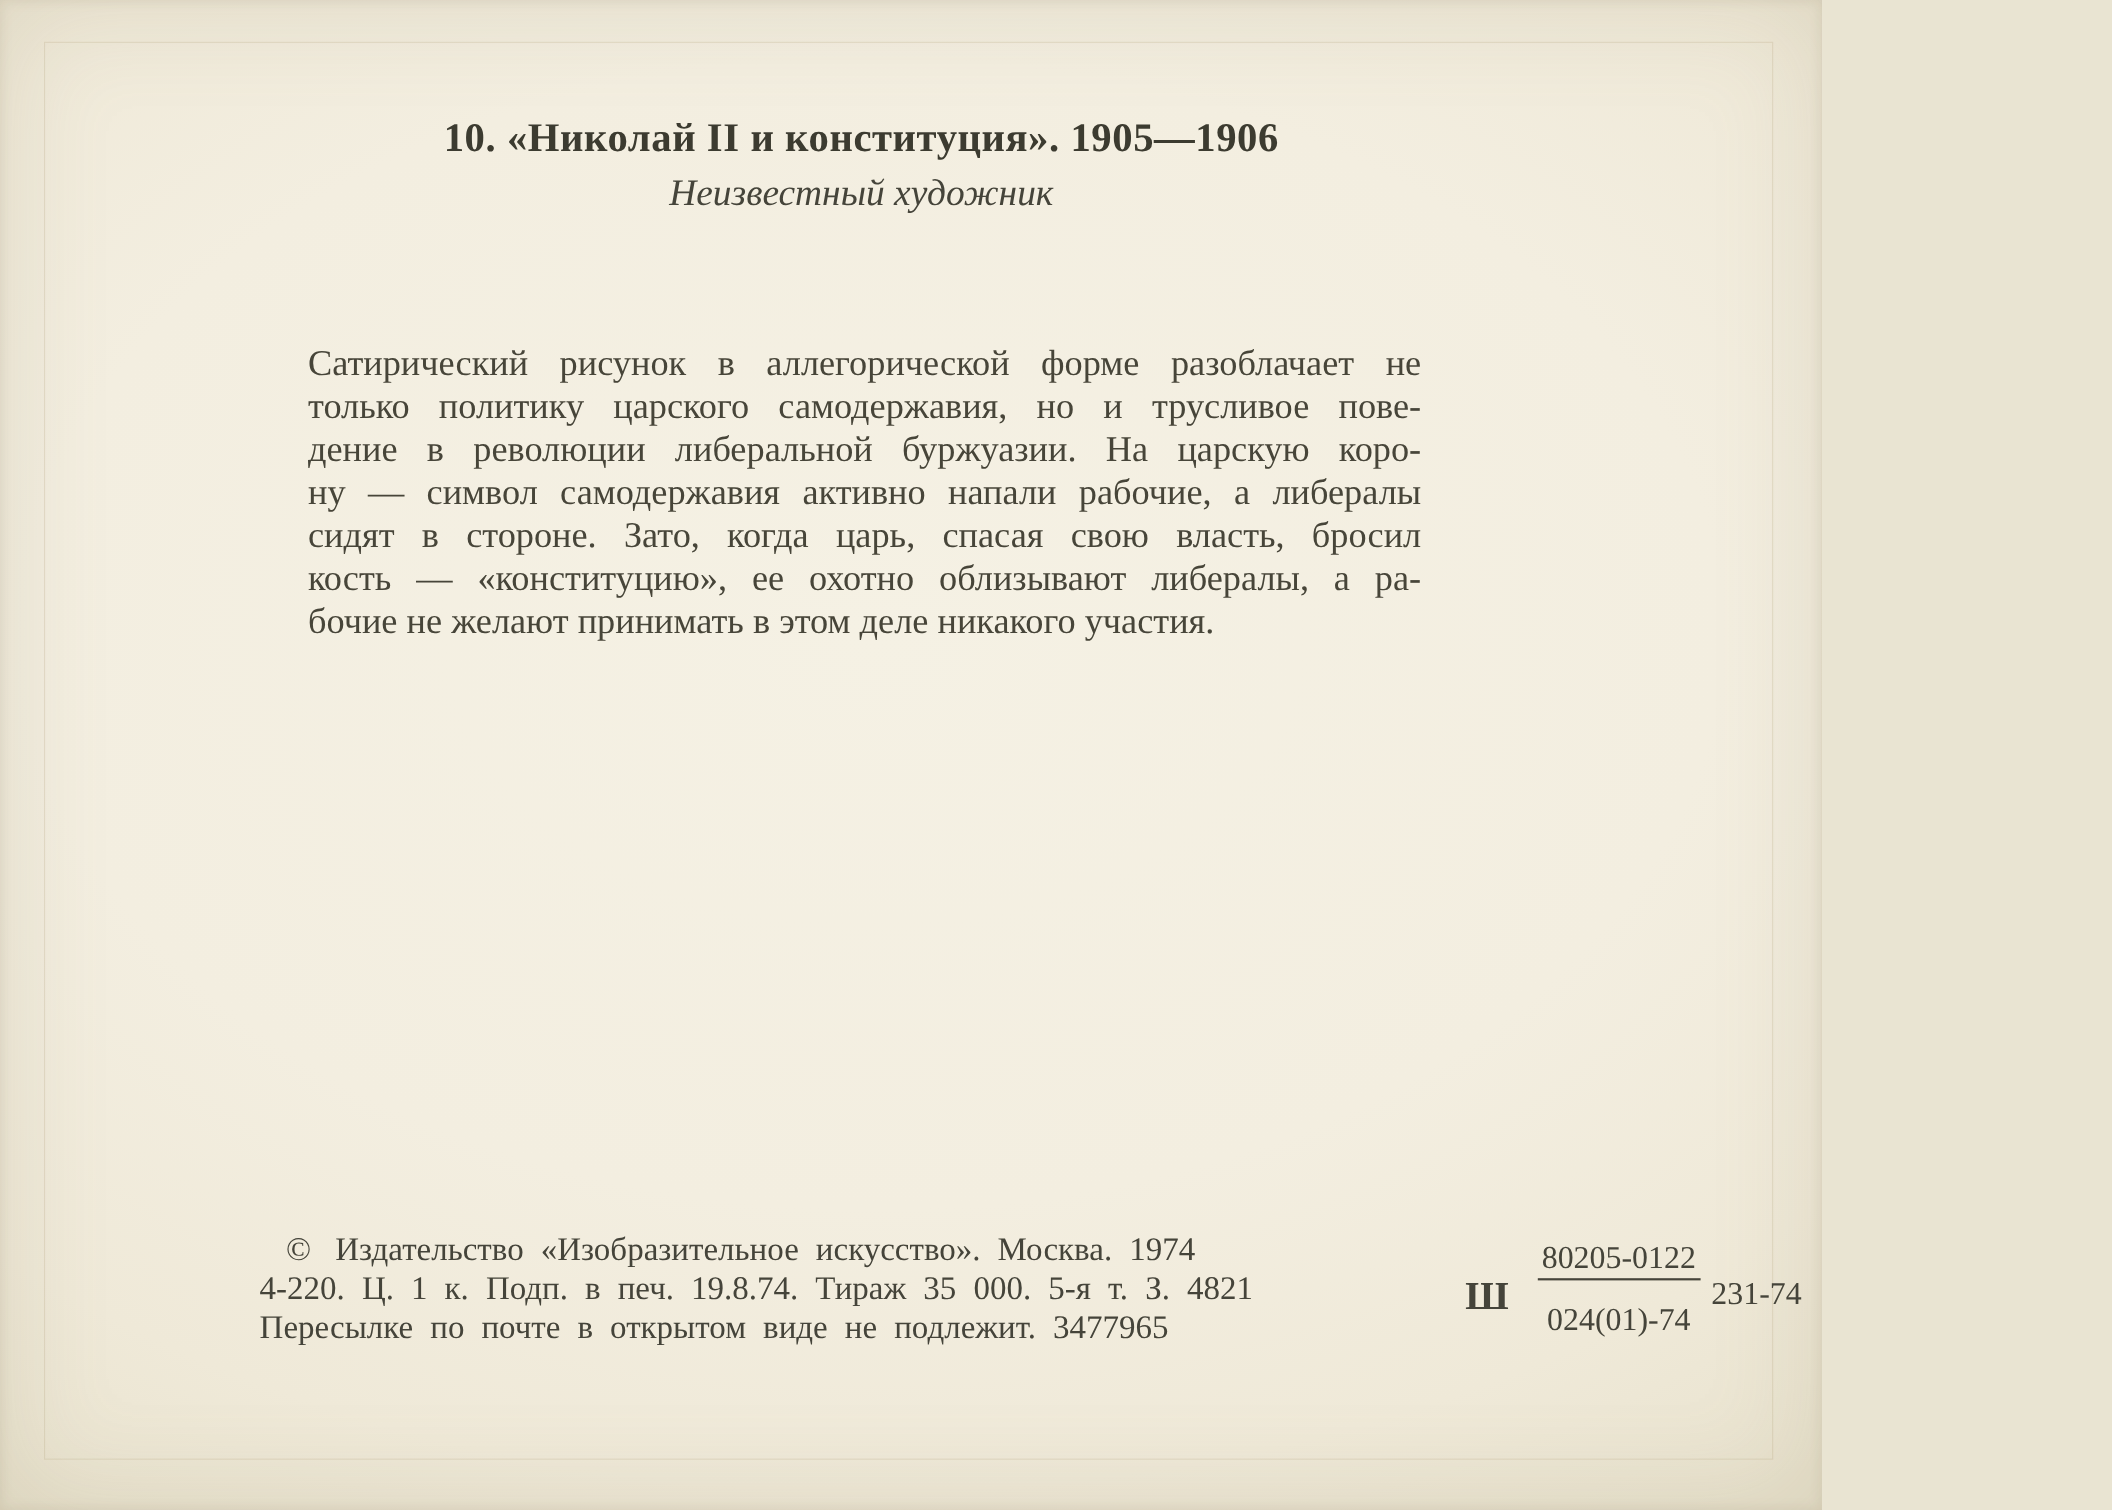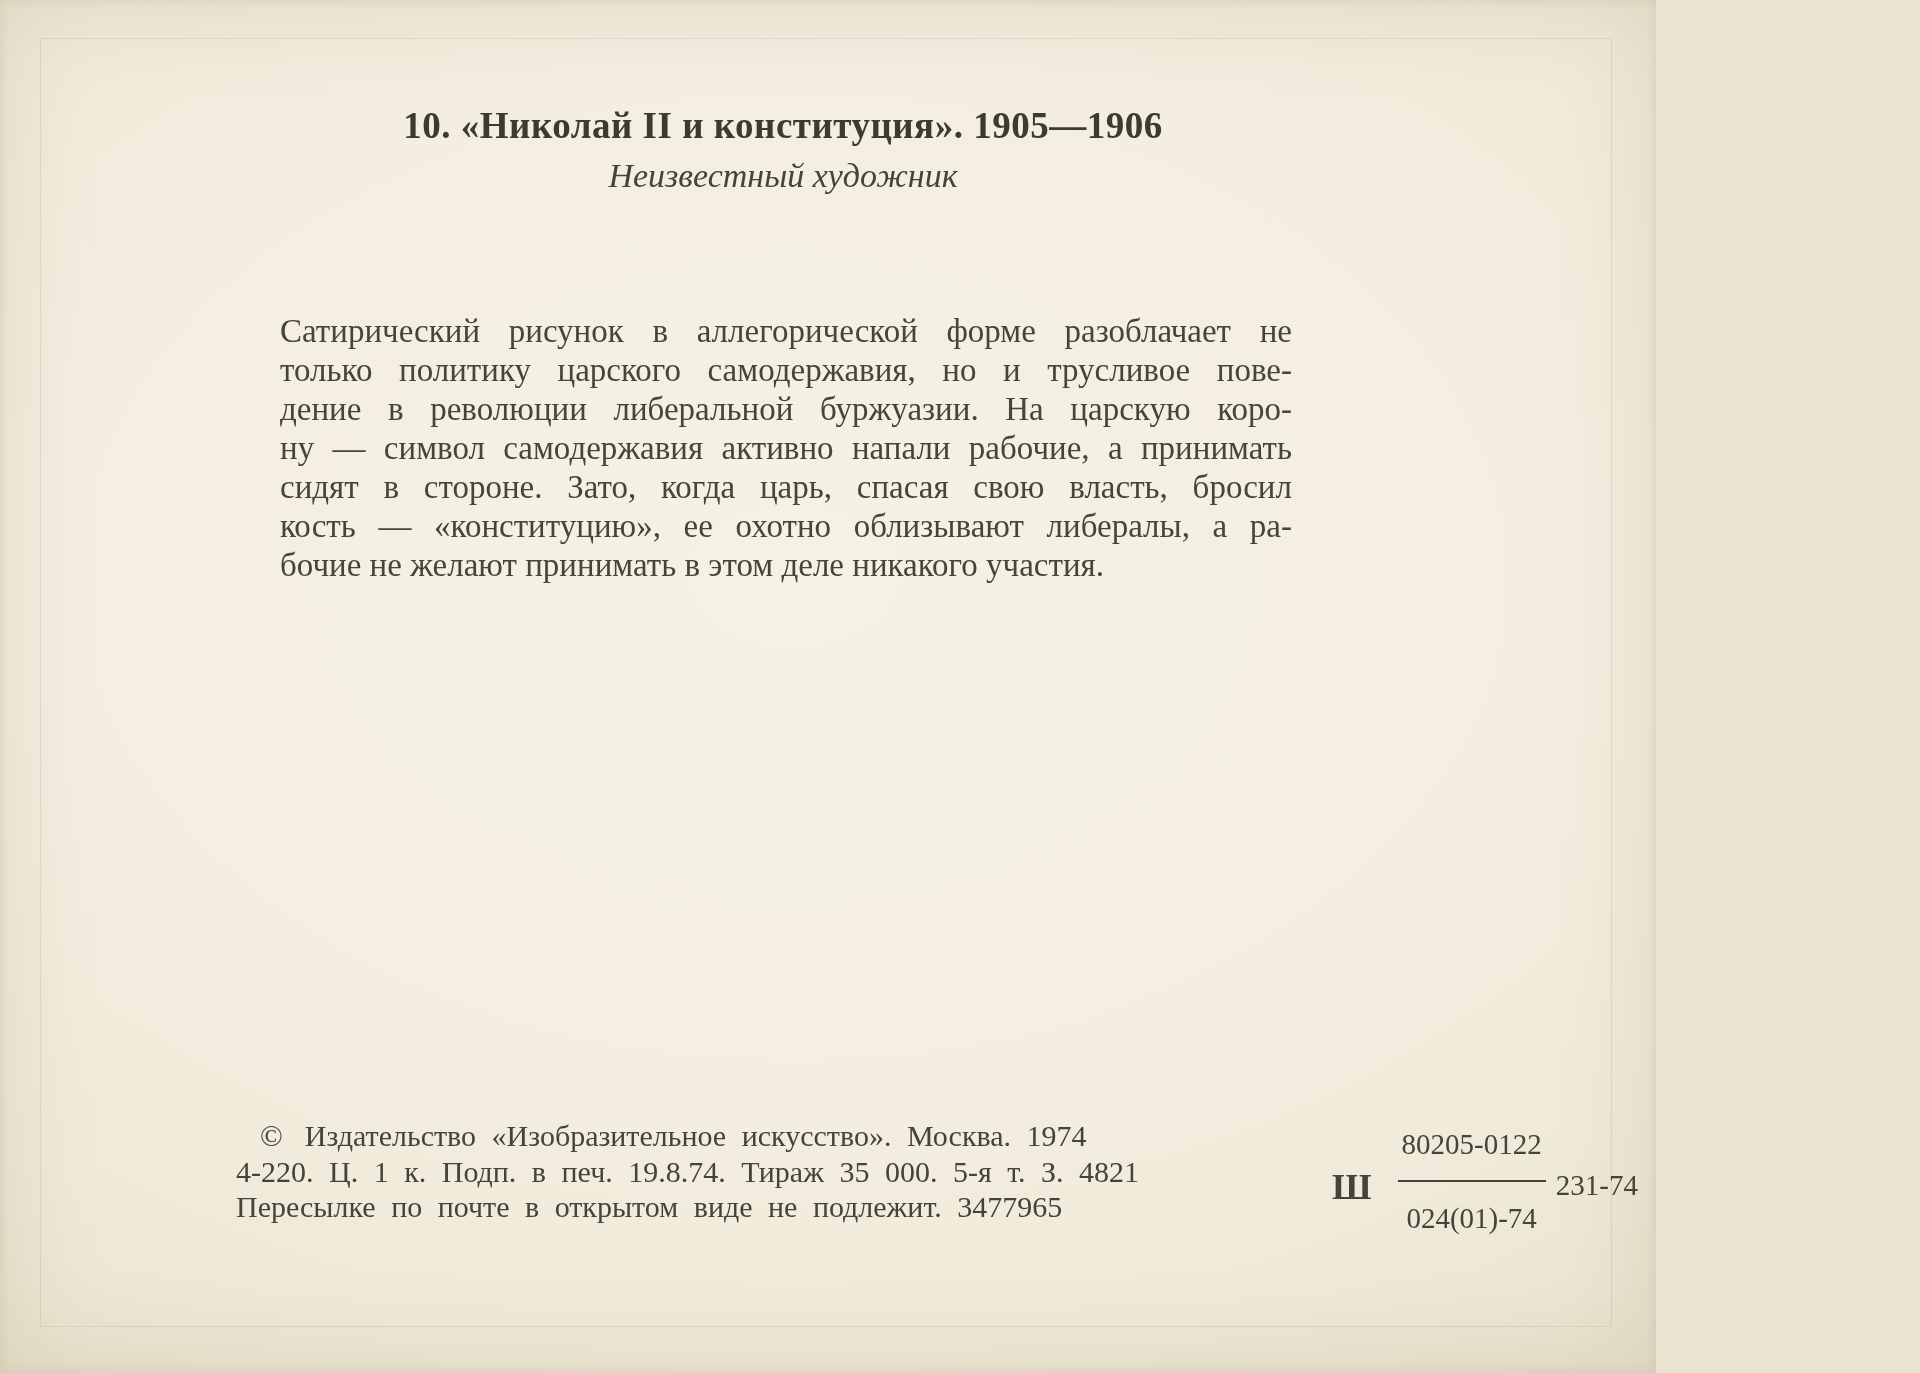--- a/index.html
+++ b/index.html
@@ -102,21 +102,21 @@
     transform: translateY(6px);
   }
   .fraction {
     display: inline-flex;
     flex-direction: column;
     align-items: center;
     font-size: 29px;
     line-height: 1.12;
   }
   .fraction .num {
-    padding: 0 4px 20px 4px;
+    padding: 0 4px 2px 4px;
     border-bottom: 2px solid #46443a;
   }
   .fraction .den {
     padding-top: 20px;
   }
   .suffix {
     font-size: 29px;
     margin-left: 10px;
     transform: translateY(4px);
   }
@@ -129,21 +129,21 @@
 
   <div class="header">
     <div class="title">10. «Николай II и конституция». 1905—1906</div>
     <div class="subtitle">Неизвестный художник</div>
   </div>
 
   <div class="body-text">
     <div class="bline">Сатирический рисунок в аллегорической форме разоблачает не</div>
     <div class="bline">только политику царского самодержавия, но и трусливое пове-</div>
     <div class="bline">дение в революции либеральной буржуазии. На царскую коро-</div>
-    <div class="bline">ну — символ самодержавия активно напали рабочие, а принимать</div>
+    <div class="bline">ну — символ самодержавия активно напали рабочие, а либералы</div>
     <div class="bline">сидят в стороне. Зато, когда царь, спасая свою власть, бросил</div>
     <div class="bline">кость — «конституцию», ее охотно облизывают либералы, а ра-</div>
     <div class="bline last">бочие не желают принимать в этом деле никакого участия.</div>
   </div>
 
   <div class="imprint">
     <div class="iline">
       <span class="copy">©</span><span>Издательство «Изобразительное искусство». Москва. 1974</span>
     </div>
     <div class="iline">4-220. Ц. 1 к. Подп. в печ. 19.8.74. Тираж 35 000. 5-я т. З. 4821</div>

